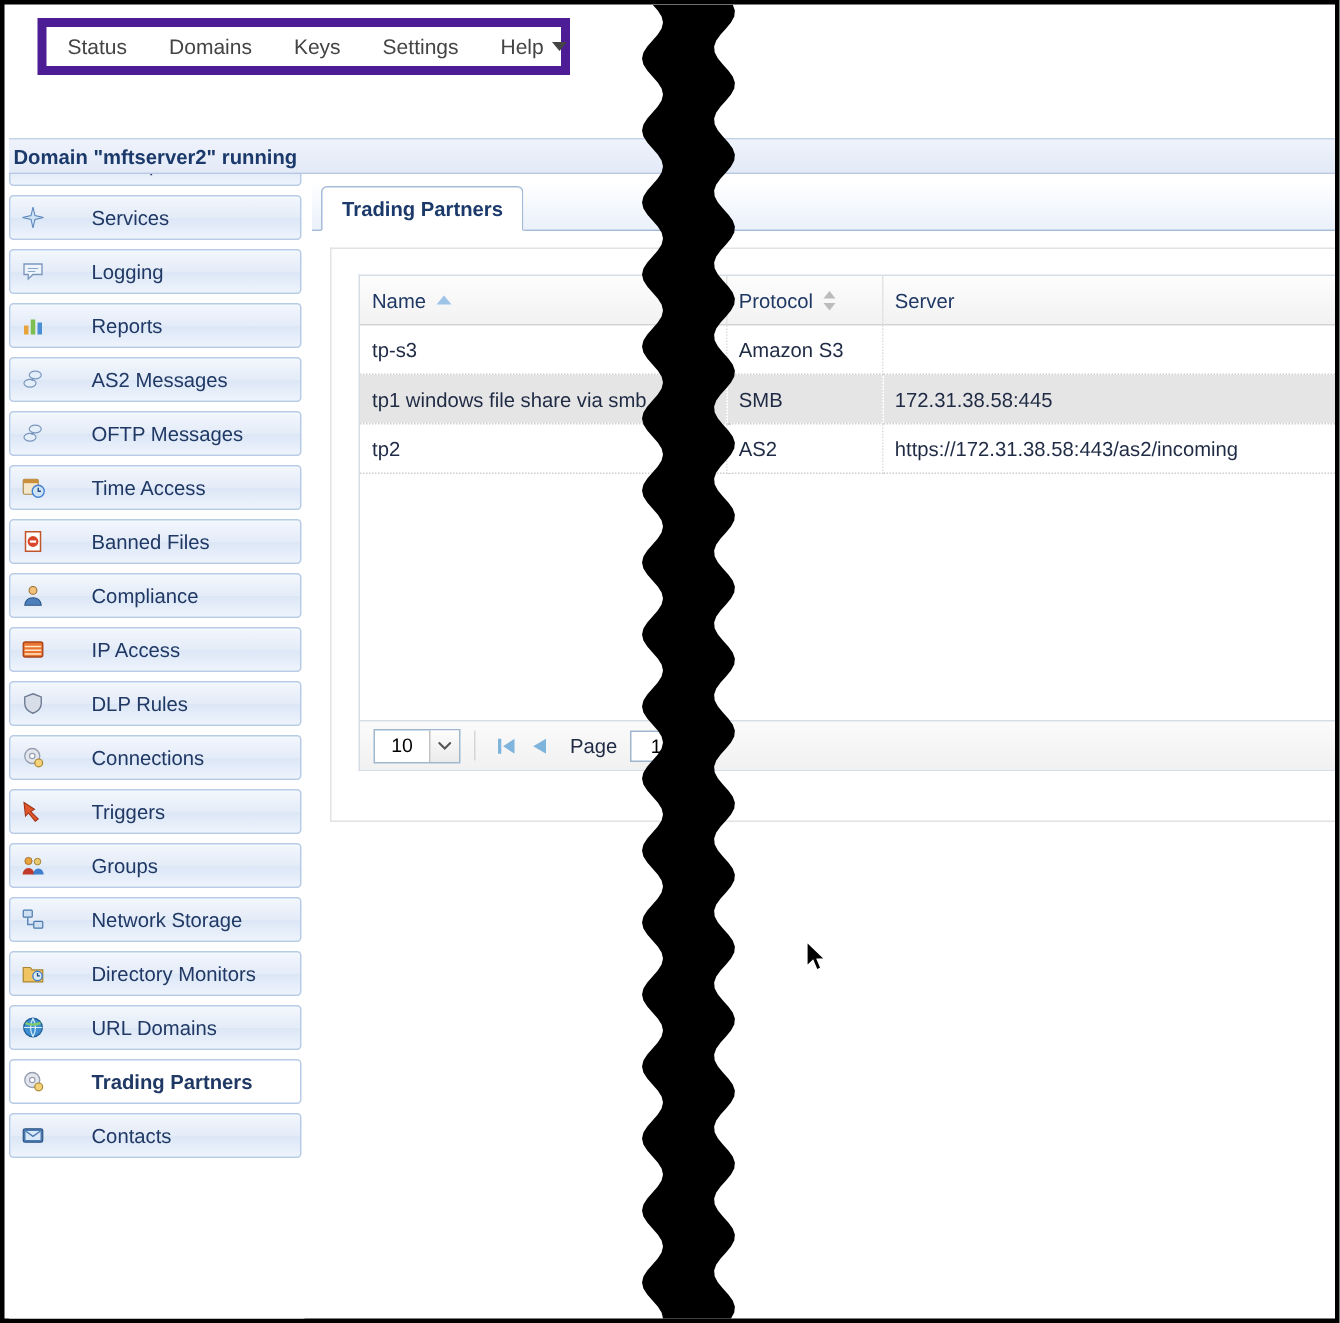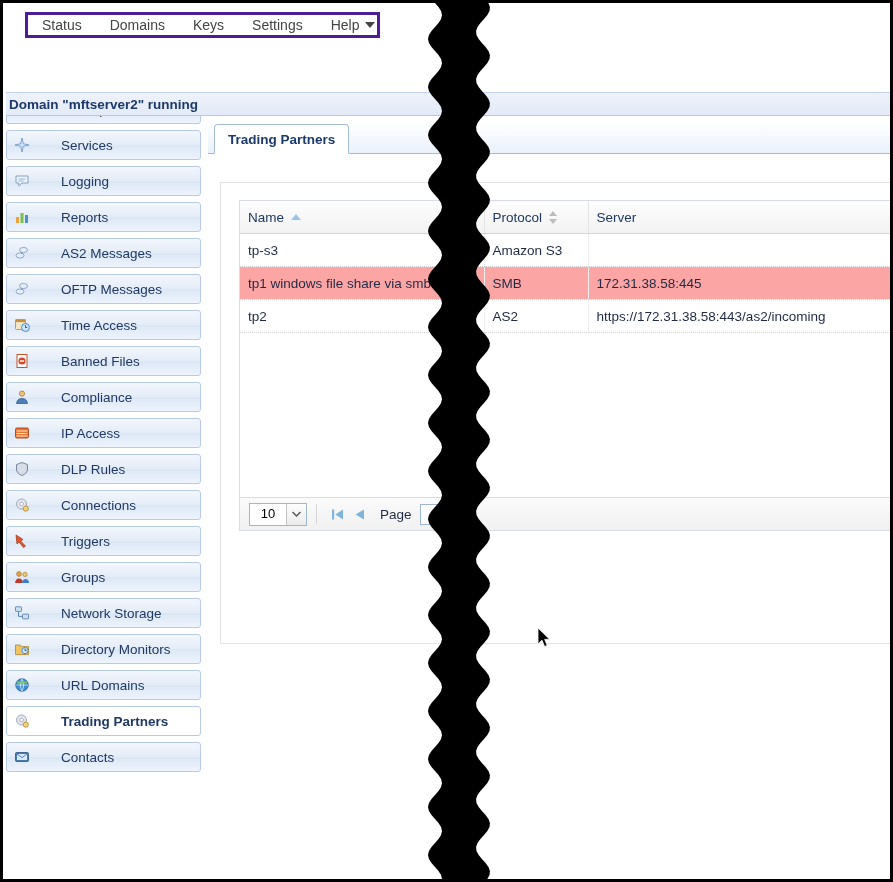--- a/index.html
+++ b/index.html
@@ -22,23 +22,23 @@
     box-sizing: border-box;
     border: 3px solid #000000;
     background: #ffffff;
     overflow: hidden;
   }
 
   
   #menubar {
     position: absolute;
     left: 22px; top: 9px;
-    width: 355px; height: 26px;
-    box-sizing: border-box;
-    border: 3px solid #4c1d95;
+    width: 355px; height: 38px;
+    box-sizing: border-box;
+    border: 6px solid #4c1d95;
     background: #ffffff;
     display: flex;
     align-items: center;
   }
   .menu-item {
     font-size: 14px;
     color: #444444;
     padding: 0 14px;
     line-height: 36px;
     white-space: nowrap;
@@ -141,22 +141,22 @@
     border-bottom: 1px solid #ffffff;
     border-radius: 4px 4px 0 0;
     font-weight: bold;
     font-size: 13.5px;
     color: #1b3a6b;
     white-space: nowrap;
     cursor: default;
   }
   #panel {
     position: absolute;
-    left: 12px; top: 60px;
-    width: 673px; height: 462px;
+    left: 12px; top: 43px;
+    width: 673px; height: 383px;
     box-sizing: border-box;
     border: 1px solid #e2e2e2;
     border-right: none;
     background: #ffffff;
   }
 
   
   #grid {
     position: absolute;
     left: 18px; top: 17px;
@@ -188,21 +188,21 @@
     height: 32px;
     border-bottom: 1px dotted #d0d0d0;
     border-right: 1px dotted #dddddd;
     color: #1f2a44;
     padding: 0 0 0 8px;
     white-space: nowrap;
     overflow: hidden;
     cursor: default;
   }
   tr.row-selected td {
-    background: #fca5a5;
+    background: #e5e5e5;
     margin-left: 15px;
   }
   .sort-asc {
     display: inline-block;
     width: 0; height: 0;
     border-left: 5px solid transparent;
     border-right: 5px solid transparent;
     border-bottom: 6px solid #9dc3e6;
     margin-left: 7px;
     vertical-align: 2px;

